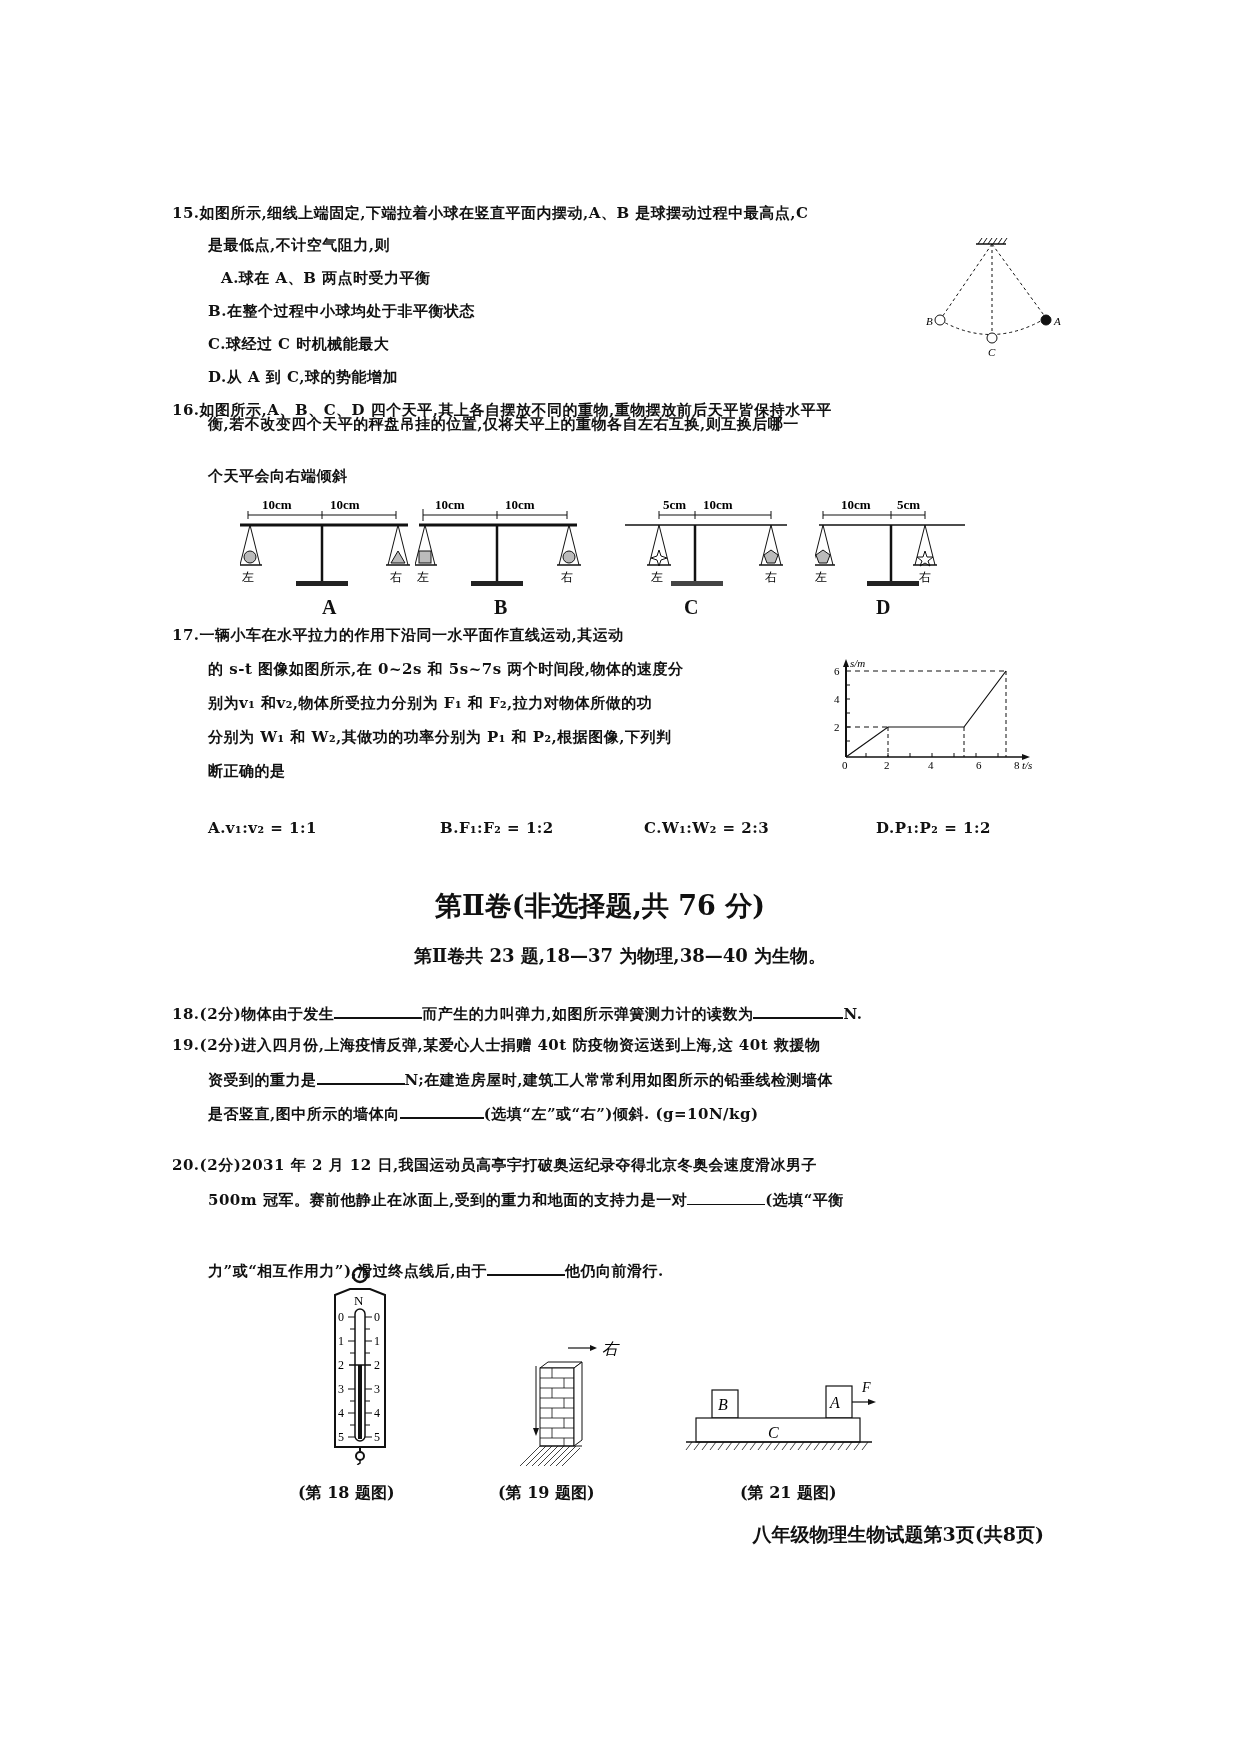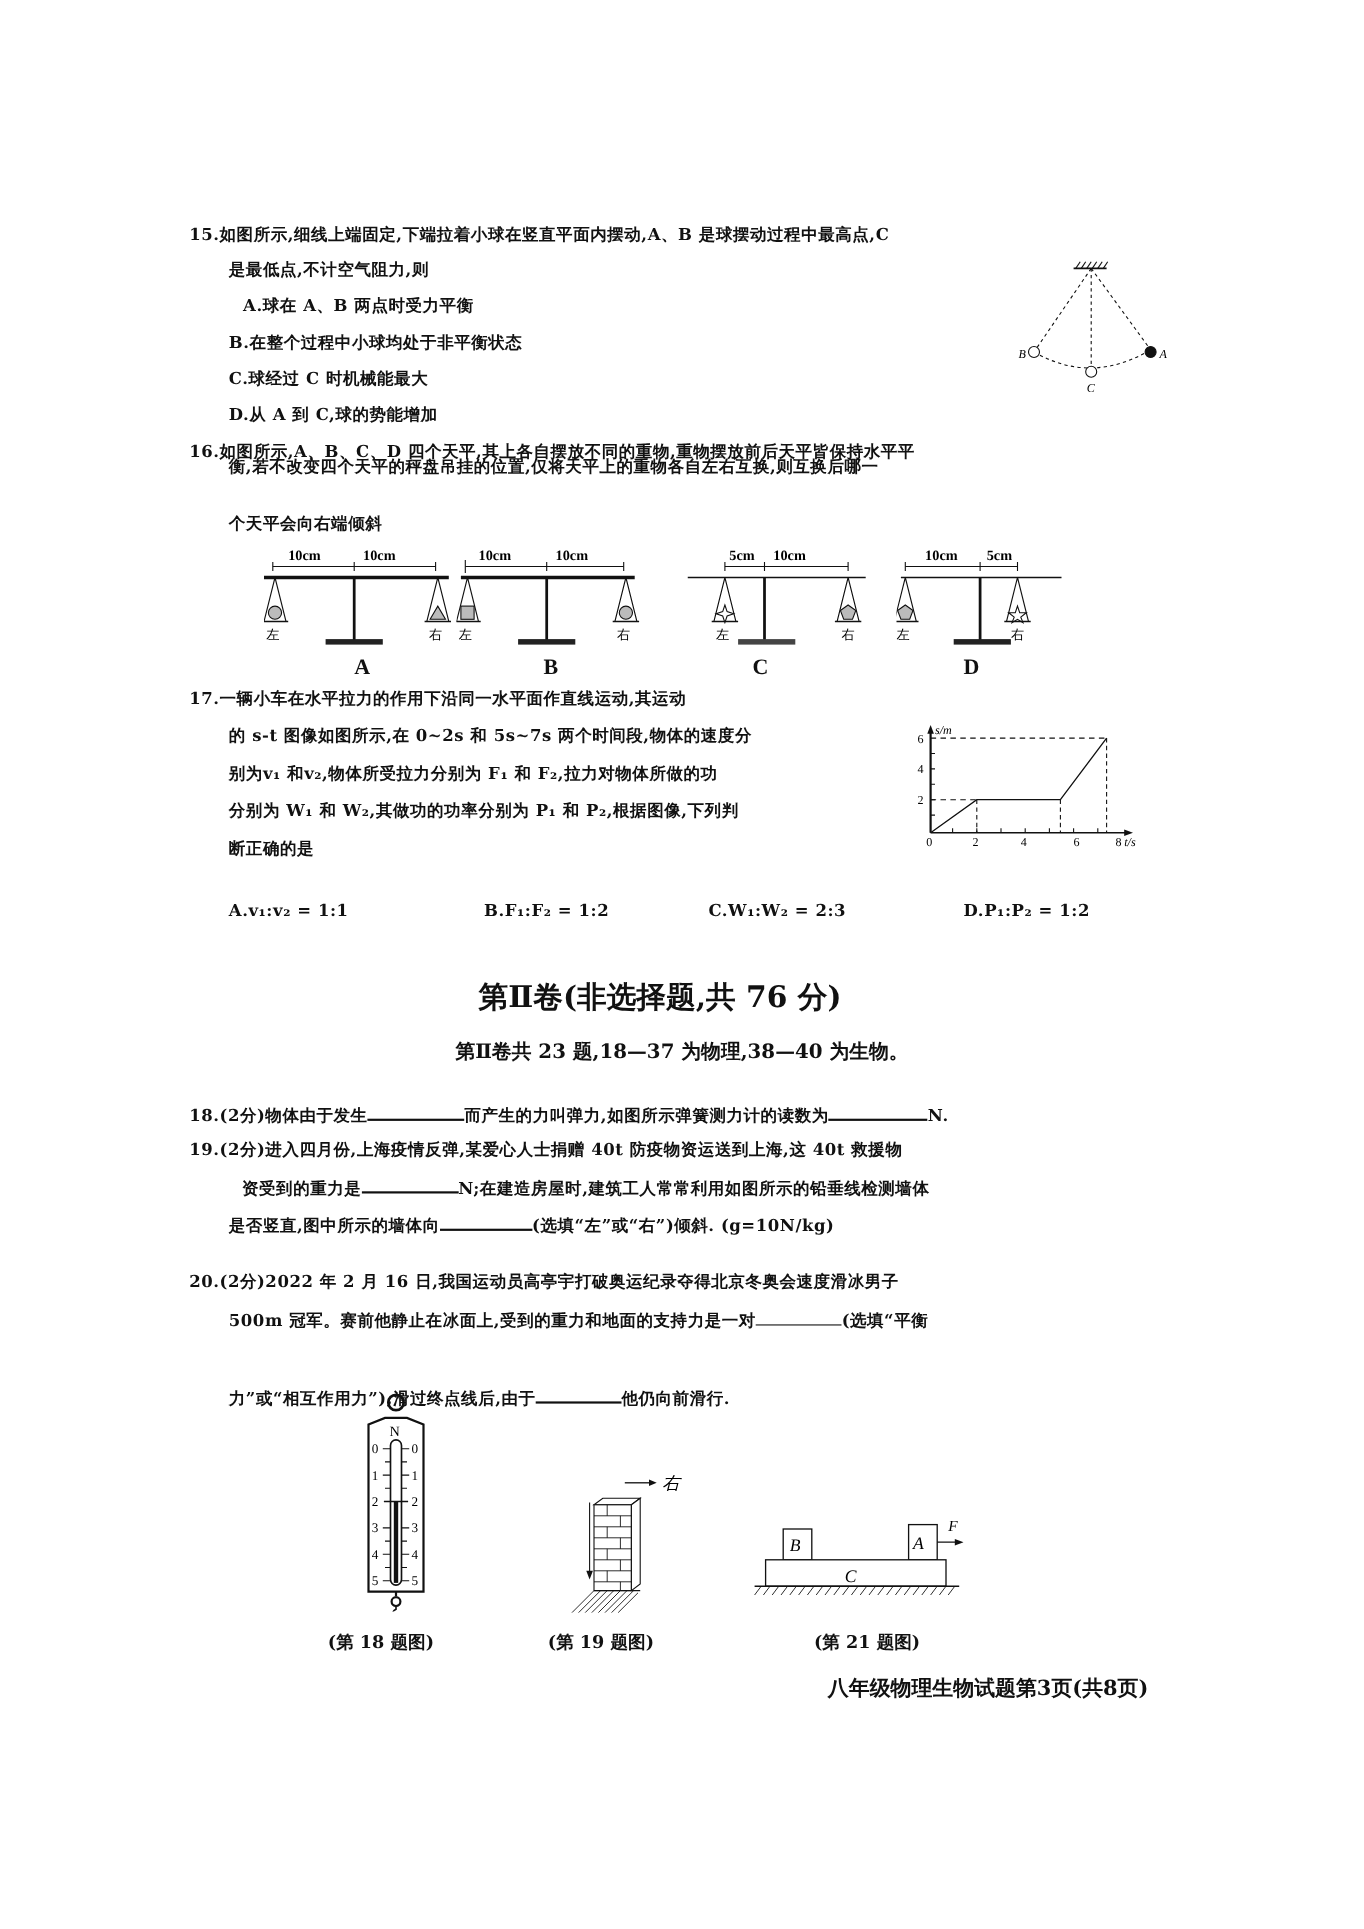--- a/index.html
+++ b/index.html
@@ -188,28 +188,28 @@
 </div>
 
 <div class="abs title2" style="left:0;width:1200px;text-align:center;top:888px;">第Ⅱ卷(非选择题,共 76 分)</div>
 <div class="abs sub2" style="left:0;width:1240px;text-align:center;top:944px;">第Ⅱ卷共 23 题,18—37 为物理,38—40 为生物。</div>
 
 <div class="line" style="left:172px;top:997px;">
   <span>18.(2分)物体由于发生</span><span class="blank" style="width:88px;"></span><span>而产生的力叫弹力,如图所示弹簧测力计的读数为</span><span class="blank" style="width:90px;"></span><span>N.</span>
 </div>
 
 <div class="line" style="left:172px;top:1030px;">19.(2分)进入四月份,上海疫情反弹,某爱心人士捐赠 40t 防疫物资运送到上海,这 40t 救援物</div>
-<div class="line" style="left:208px;top:1063px;margin-left:12px;">
+<div class="line" style="left:208px;top:1063px;">
   <span>资受到的重力是</span><span class="blank" style="width:88px;"></span><span>N;在建造房屋时,建筑工人常常利用如图所示的铅垂线检测墙体</span>
 </div>
 <div class="line" style="left:208px;top:1097px;">
   <span>是否竖直,图中所示的墙体向</span><span class="blank" style="width:84px;"></span><span>(选填“左”或“右”)倾斜. (g=10N/kg)</span>
 </div>
 
-<div class="line" style="left:172px;top:1150px;">20.(2分)2022 年 2 月 16 日,我国运动员高亭宇打破奥运纪录夺得北京冬奥会速度滑冰男子</div>
+<div class="line" style="left:172px;top:1150px;">20.(2分)2031 年 2 月 12 日,我国运动员高亭宇打破奥运纪录夺得北京冬奥会速度滑冰男子</div>
 <div class="line" style="left:208px;top:1184px;text-align:center;">
   <span>500m 冠军。赛前他静止在冰面上,受到的重力和地面的支持力是一对</span><span class="blank" style="width:78px;border-bottom-width:1px;"></span><span>(选填“平衡</span>
 </div>
 <div class="line" style="left:208px;top:1254px;">
   <span>力”或“相互作用力”),滑过终点线后,由于</span><span class="blank" style="width:78px;"></span><span>他仍向前滑行.</span>
 </div>
 
 <svg class="abs" style="left:325px;top:1265px;" width="70" height="200">
   <circle cx="35" cy="10" r="7" fill="none" stroke="#111" stroke-width="2.5"></circle>
   <path d="M10,30 L10,182 L60,182 L60,30 L45,24 L25,24 Z" fill="#fff" stroke="#111" stroke-width="2"></path>

